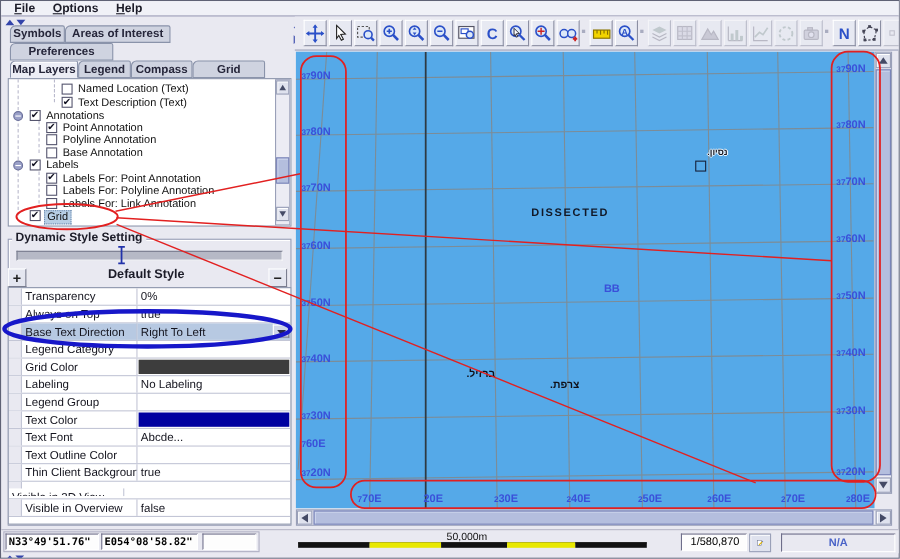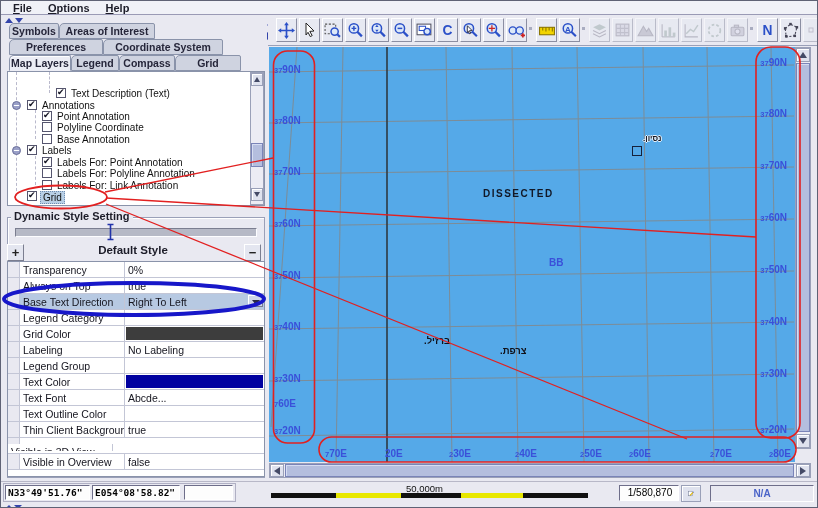--- a/index.html
+++ b/index.html
@@ -114,35 +114,38 @@
     <span class="dock-tri" style="left:2px;top:2px;border-left:4px solid transparent;border-right:4px solid transparent;border-bottom:5px solid #3344aa;"></span>
     <span class="dock-tri" style="left:12px;top:2px;border-left:4px solid transparent;border-right:4px solid transparent;border-top:5px solid #3344aa;"></span>
 
     <div id="tabs">
         <div class="tab-row" style="top: 7px;">
           <div class="tab" style="width: 50px;">Symbols</div>
           <div class="tab" style="width: 96px;">Areas of Interest</div>
         </div>
         <div class="tab-row" style="top: 23px;">
           <div class="tab" style="width: 94px;">Preferences</div>
-          <div class="tab" style="width: 120px;">Coordinate System</div>
         </div>
         <div class="tab-row" style="top: 39px;">
           <div class="tab sel" style="width: 62px;">Map Layers</div>
           <div class="tab" style="width: 48px;">Legend</div>
           <div class="tab" style="width: 56px;">Compass</div>
           <div class="tab" style="width: 66px;">Grid Settings</div>
         </div>
       </div>
 
     <div id="tree-box">
         <div class="tconn" style="left: 8px; top: 0px; height: 124px;"></div>
         <div class="tconn" style="left: 27px; top: 38px; height: 29px;"></div>
         <div class="tconn" style="left: 27px; top: 84px; height: 29px;"></div>
         <div class="tconn" style="left: 41px; top: 0px; height: 21px;"></div>
+        <div class="tree-row" style="left: 0px; top: 4px; width: 240px;">
+          <span class="cb" style="left: 48px;"></span>
+          <span class="tree-label" style="left: 61px;">Named Location (Text)</span>
+        </div>
         <div class="tree-row" style="left: 0px; top: 16px; width: 240px;">
           <span class="cb" style="left: 48px;">
             <span class="tick">✔</span>
           </span>
           <span class="tree-label" style="left: 61px;">Text Description (Text)</span>
         </div>
         <div class="tree-row" style="left: 0px; top: 28px; width: 240px;">
           <span class="handle" style="left: 4px;"></span>
           <span class="cb" style="left: 19px;">
             <span class="tick">✔</span>
@@ -150,21 +153,21 @@
           <span class="tree-label" style="left: 32px;">Annotations</span>
         </div>
         <div class="tree-row" style="left: 0px; top: 39px; width: 240px;">
           <span class="cb" style="left: 34px;">
             <span class="tick">✔</span>
           </span>
           <span class="tree-label" style="left: 47px;">Point Annotation</span>
         </div>
         <div class="tree-row" style="left: 0px; top: 50px; width: 240px;">
           <span class="cb" style="left: 34px;"></span>
-          <span class="tree-label" style="left: 47px;">Polyline Coordinate</span>
+          <span class="tree-label" style="left: 47px;">Polyline Annotation</span>
         </div>
         <div class="tree-row" style="left: 0px; top: 62px; width: 240px;">
           <span class="cb" style="left: 34px;"></span>
           <span class="tree-label" style="left: 47px;">Base Annotation</span>
         </div>
         <div class="tree-row" style="left: 0px; top: 73px; width: 240px;">
           <span class="handle" style="left: 4px;"></span>
           <span class="cb" style="left: 19px;">
             <span class="tick">✔</span>
           </span>
@@ -530,21 +533,21 @@
         <div class="mlabel" style="right: 8px; top: 160px;"><span class="sm">37</span><span class="bg">60N</span></div>
         <div class="mlabel" style="right: 8px; top: 212px;"><span class="sm">37</span><span class="bg">50N</span></div>
         <div class="mlabel" style="right: 8px; top: 264px;"><span class="sm">37</span><span class="bg">40N</span></div>
         <div class="mlabel" style="right: 8px; top: 316px;"><span class="sm">37</span><span class="bg">30N</span></div>
         <div class="mlabel" style="right: 8px; top: 372px;"><span class="sm">37</span><span class="bg">20N</span></div>
         <div class="mlabel" style="left: 56px; top: 396px;"><span class="sm">7</span><span class="bg">70E</span></div>
         <div class="mlabel" style="left: 116px; top: 396px;"><span class="sm"></span><span class="bg">20E</span></div>
         <div class="mlabel" style="left: 180px; top: 396px;"><span class="sm">2</span><span class="bg">30E</span></div>
         <div class="mlabel" style="left: 246px; top: 396px;"><span class="sm">2</span><span class="bg">40E</span></div>
         <div class="mlabel" style="left: 311px; top: 396px;"><span class="sm">2</span><span class="bg">50E</span></div>
-        <div class="mlabel" style="left: 360px; top: 396px;"><span class="sm">2</span><span class="bg">60E</span></div>
+        <div class="mlabel" style="left: 374px; top: 396px;"><span class="sm">2</span><span class="bg">60E</span></div>
         <div class="mlabel" style="left: 441px; top: 396px;"><span class="sm">2</span><span class="bg">70E</span></div>
         <div class="mlabel" style="left: 500px; top: 396px;"><span class="sm">2</span><span class="bg">80E</span></div>
       </div>
     <div class="feat" id="feat-dissected" style="left:214px;top:141px;font-size:10px;font-weight:bold;letter-spacing:1.5px;color:#111827;">DISSECTED</div>
     <div class="feat" id="feat-bb" style="left:280px;top:210px;font-size:10px;font-weight:bold;color:#3a50d9;">BB</div>
     <div class="feat" style="left:363px;top:99px;width:10px;height:10px;border:1.5px solid #16213a;"></div>
     <div class="feat" id="feat-point-label" dir="rtl" style="left:374px;top:87px;font-size:8px;font-weight:bold;color:#15151f;text-shadow:1px 0 #e8f2fb,-1px 0 #e8f2fb,0 1px #e8f2fb,0 -1px #e8f2fb;">נסיון.</div>
     <div class="feat" id="feat-brazil" dir="rtl" style="left:155px;top:288px;font-size:9.5px;font-weight:bold;color:#101018;">ברזיל.</div>
     <div class="feat" id="feat-france" dir="rtl" style="left:231px;top:298px;font-size:9.5px;font-weight:bold;color:#101018;">צרפת.</div>
   </div>

